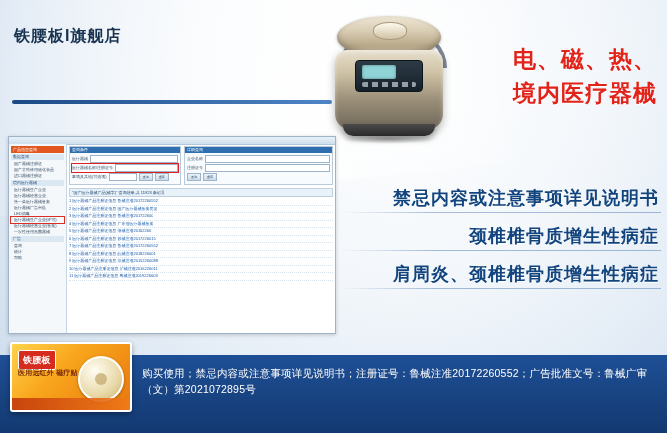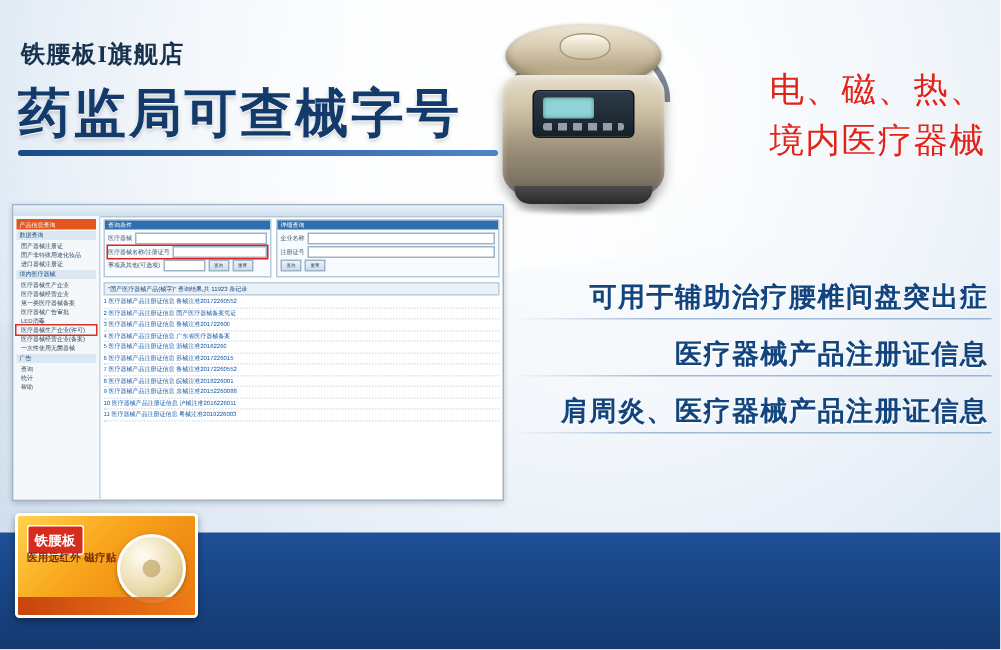--- a/index.html
+++ b/index.html
@@ -17,37 +17,37 @@
   }
   
   .sheen{
     position:absolute;left:-40px;top:-60px;width:760px;height:240px;
     background:linear-gradient(100deg, rgba(255,255,255,0) 0%, rgba(255,255,255,.85) 45%, rgba(255,255,255,0) 75%);
     transform:rotate(-6deg);
     pointer-events:none;
   }
   .brand{
     position:absolute;left:14px;top:26px;
-    font-size:16px;font-weight:bold;color:#17324f;letter-spacing:1px;font-family:Liberation Serif, serif;
+    font-size:16px;font-weight:bold;color:#17324f;letter-spacing:1px;
   }
   .headline{
     position:absolute;left:12px;top:52px;
     font-size:35px;font-weight:bold;color:#123a6b;
     letter-spacing:2px;
     text-shadow:0 1px 0 #fff, 0 2px 3px rgba(0,0,0,.18);
   }
   .headline-underline{
     position:absolute;left:12px;top:100px;width:320px;height:4px;
     background:linear-gradient(90deg,#1a4a86,#4f86c6);
     border-radius:2px;
   }
   
   .red-line{
     position:absolute;right:10px;
-    font-size:23px;font-weight:normal;color:#e2231a;
+    font-size:23px;font-weight:bold;color:#e2231a;
     text-shadow:0 1px 0 #fff;
     letter-spacing:1px;
     white-space:nowrap;
   }
   .red-line.l1{top:44px;}
   .red-line.l2{top:78px;}
   
   .benefit{
     position:absolute;right:8px;color:#12447e;font-weight:bold;
     font-size:18px;white-space:nowrap;letter-spacing:1px;
@@ -225,44 +225,43 @@
   }
 </style>
 </head>
 <body>
 
 <div class="ad">
 
   <div class="sheen"></div>
 
   <div class="brand">铁腰板I旗舰店</div>
-  <div class="headline">药监局可查械字号</div>
   <div class="headline-underline"></div>
 
   <div class="product">
     <div class="cooker-handle"></div>
     <div class="cooker-lid"></div>
     <div class="cooker-knob"></div>
     <div class="cooker-body"></div>
     <div class="cooker-panel">
       <div class="cooker-screen"></div>
       <div class="cooker-btns"></div>
     </div>
     <div class="cooker-base"></div>
     <div class="cooker-shadow"></div>
   </div>
 
   <div class="red-line l1">电、磁、热、</div>
   <div class="red-line l2">境内医疗器械</div>
 
-  <div class="benefit b1">可用于辅助治疗腰椎间盘突出症</div>
+  <div class="benefit b1">禁忌内容或注意事项详见说明书</div>
   <div class="benefit-sep bs1"></div>
-  <div class="benefit b2">医疗器械产品注册证信息</div>
+  <div class="benefit b2">颈椎椎骨质增生性病症</div>
   <div class="benefit-sep bs2"></div>
-  <div class="benefit b3">肩周炎、医疗器械产品注册证信息</div>
+  <div class="benefit b3">肩周炎、颈椎椎骨质增生性病症</div>
   <div class="benefit-sep bs3"></div>
 
   <div class="sitebox">
     <div class="site-top"></div>
 
     <div class="site-sidebar">
       <div class="side-hd">产品信息查询</div>
       <div class="side-group">数据查询</div>
       <div class="side-item">国产器械注册证</div>
       <div class="side-item">国产非特殊用途化妆品</div>
@@ -354,20 +353,21 @@
             <span class="res-txt">10 医疗器械产品注册证信息 沪械注准2016226011</span>
           </div>
         <div class="res-row">
             <span class="res-txt">11 医疗器械产品注册证信息 粤械注准2019226003</span>
           </div>
       </div>
     </div>
   </div>
 
   <div class="legal">
+    <div>购买使用；禁忌内容或注意事项详见说明书；注册证号：鲁械注准20172260552；广告批准文号：鲁械广审（文）第2021072895号</div>
 
     <div class="legal-pkg">
       <div class="pkg-box">
         <div class="pkg-label">铁腰板</div>
         <div class="pkg-sub">医用远红外
 磁疗贴</div>
         <div class="pkg-disc"></div>
         <div class="pkg-strip"></div>
       </div>
     </div>

